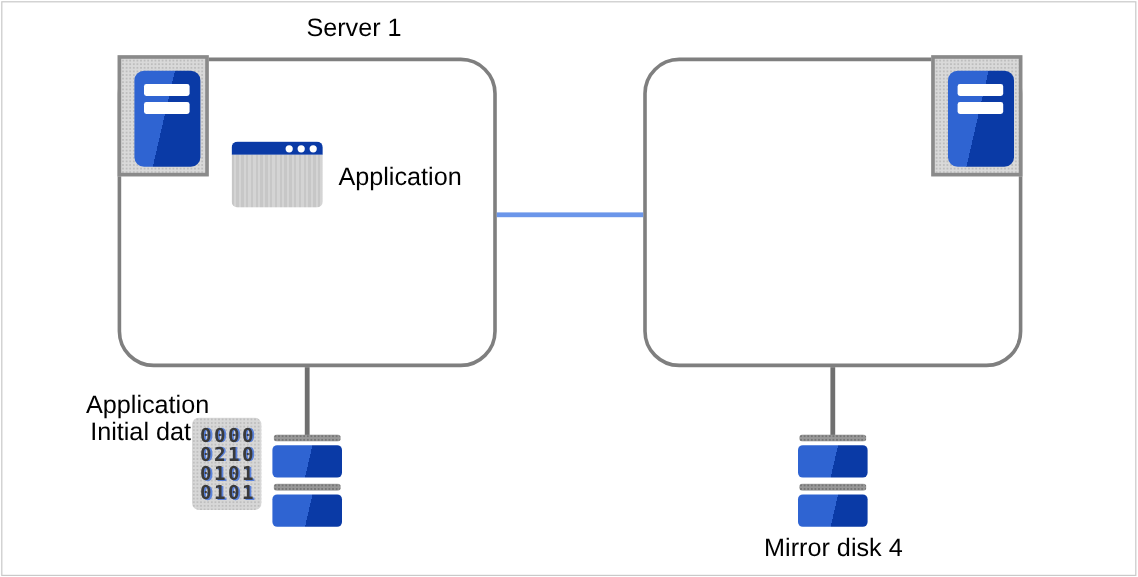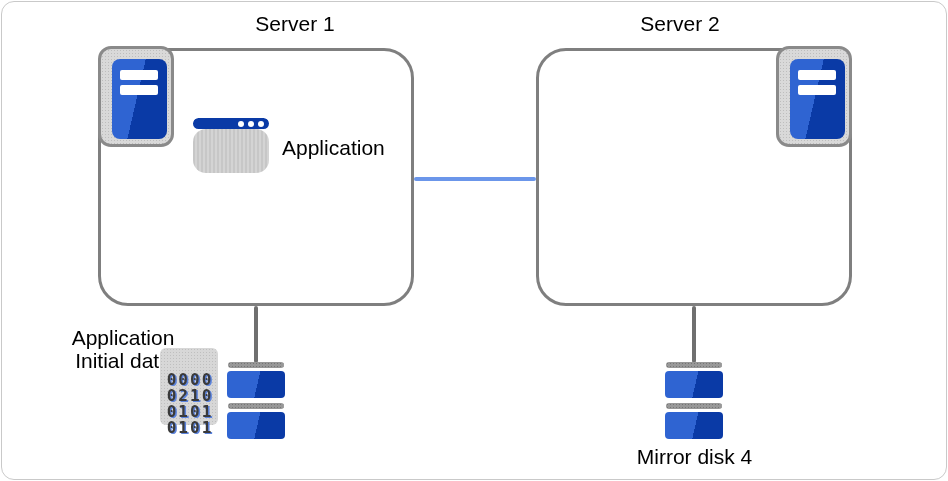--- a/index.html
+++ b/index.html
@@ -2,21 +2,21 @@
 <html style="--icon-blue-light: #2f64d2; --icon-blue-dark: #0a3aa6; --connector-blue: #6b96ea; --connector-gray: #6f6f6f; --box-border-gray: #7f7f7f;"><head>
 <meta charset="utf-8">
 <style>
   :root{
     --icon-blue-light:#2f64d2;
     --icon-blue-dark:#0a3aa6;
     --connector-blue:#6b96ea;
     --connector-gray:#6f6f6f;
     --box-border-gray:#7f7f7f;
   }
-  *{box-sizing:border-box;margin:0;padding:0;border-radius:13px;}
+  *{box-sizing:border-box;margin:0;padding:0;}
   body{background:#fff;font-family:"Liberation Sans",sans-serif;}
   #canvas{position:relative;width:948px;height:481px;background:#ffffff;overflow:hidden;}
   .frame{position:absolute;inset:1px;border:1px solid #c9c9c9;}
   .label{position:absolute;font-size:21px;color:#000;white-space:nowrap;}
   .label.center{text-align:center;}
 
   .server-box{position:absolute;width:316px;height:258px;top:48px;
     border:3px solid var(--box-border-gray);border-radius:30px;background:#fff;}
   #server1-box{left:98px;}
   #server2-box{left:536px;}
@@ -39,21 +39,21 @@
   .app-icon{position:absolute;left:193px;top:118px;width:76px;height:55px;
     border-radius:5px;overflow:hidden;}
   .app-titlebar{position:absolute;left:0;top:0;width:100%;height:11px;
     background:var(--icon-blue-dark);display:flex;align-items:center;
     justify-content:flex-end;gap:4px;padding-right:5px;}
   .dot{width:6px;height:6px;border-radius:50%;background:#fff;}
   .app-body{position:absolute;left:0;top:11px;width:100%;height:44px;
     background:repeating-linear-gradient(90deg,#c7c7c7 0 2px,#d4d4d4 2px 4px);}
 
   .binary-icon{position:absolute;left:160px;top:348px;width:58px;height:77px;
-    border-radius:6px;padding-top:24px;text-align:center;
+    border-radius:6px;padding-top:7px;text-align:center;
     background:radial-gradient(circle,#bfbfbf 0.8px,transparent 0.9px) 0 0/3px 3px #d7d7d7;}
   .binary-row{font-family:"DejaVu Sans Mono",monospace;font-weight:bold;font-size:16px;
     line-height:16px;letter-spacing:2px;text-indent:2px;color:#3a3a3a;
     text-shadow:1.5px 0.5px 0 #5b83dd;}
 
   .disk{position:absolute;top:362px;width:58px;height:78px;}
   #disk1{left:227px;} #disk2{left:665px;}
   .cap{position:absolute;left:1px;width:56px;height:6px;border-radius:3px;
     background:radial-gradient(circle,#757575 0.8px,transparent 0.9px) 0 0/3px 3px #989898;}
   .cap.c1{top:0;} .cap.c2{top:41px;}
@@ -63,21 +63,20 @@
 
   .two-line{line-height:23px;}
 </style>
 </head>
 <body>
 
 <div id="canvas">
   <div class="frame"></div>
 
   <div class="label center" style="left:230px;top:12px;width:130px;">Server 1</div>
-  <div class="label center" style="left:615px;top:12px;width:130px;">Server 2</div>
 
   <div class="server-box" id="server1-box"></div>
   <div class="server-box" id="server2-box"></div>
 
   <div class="net-line"></div>
 
   <div class="plate" id="plate1">
     <div class="tower">
       <div class="slot s1"></div>
       <div class="slot s2"></div>

